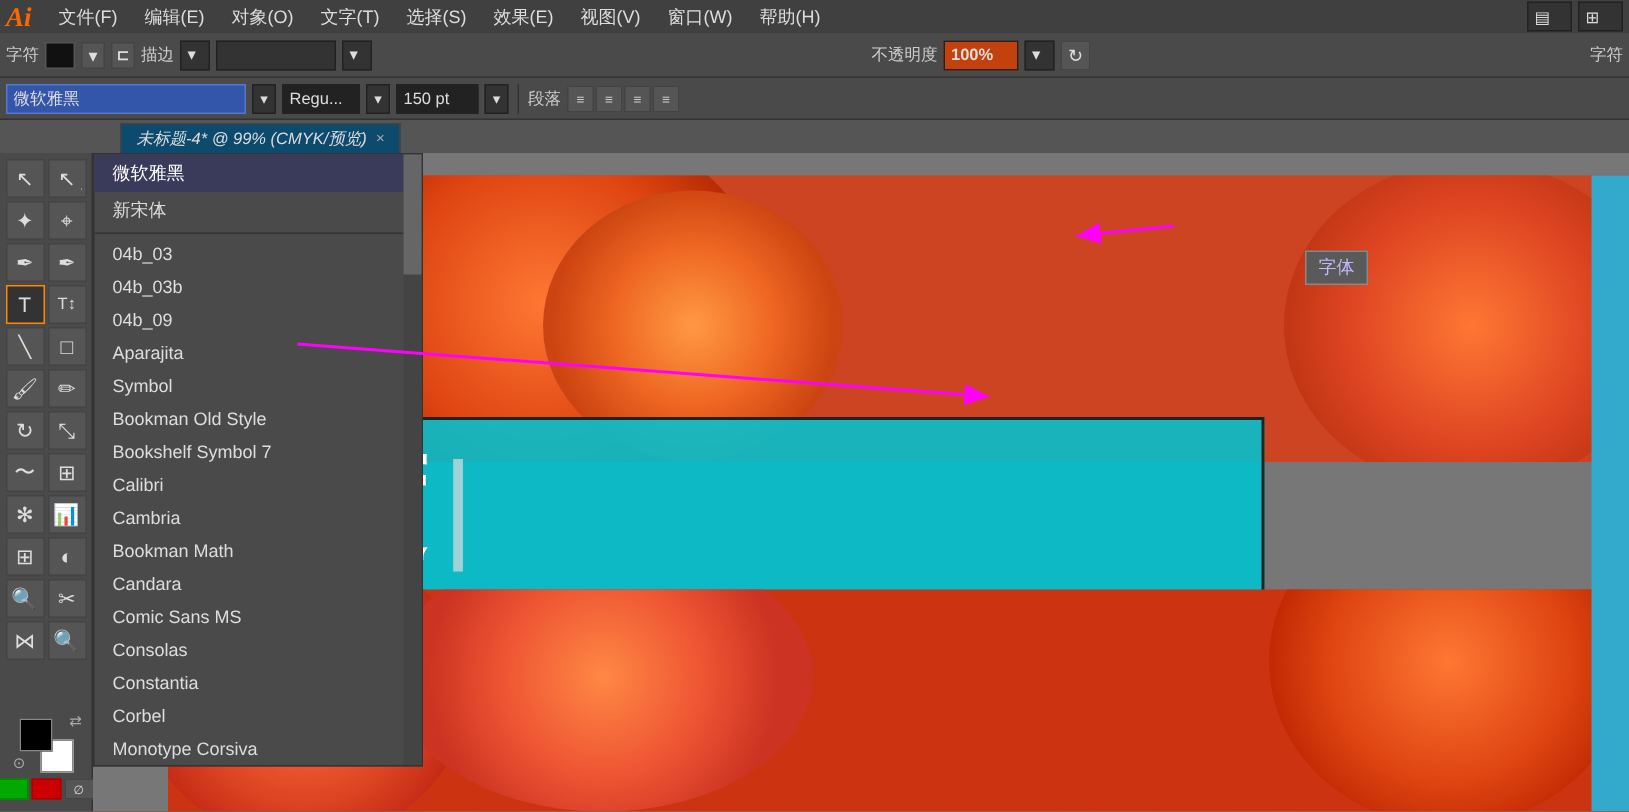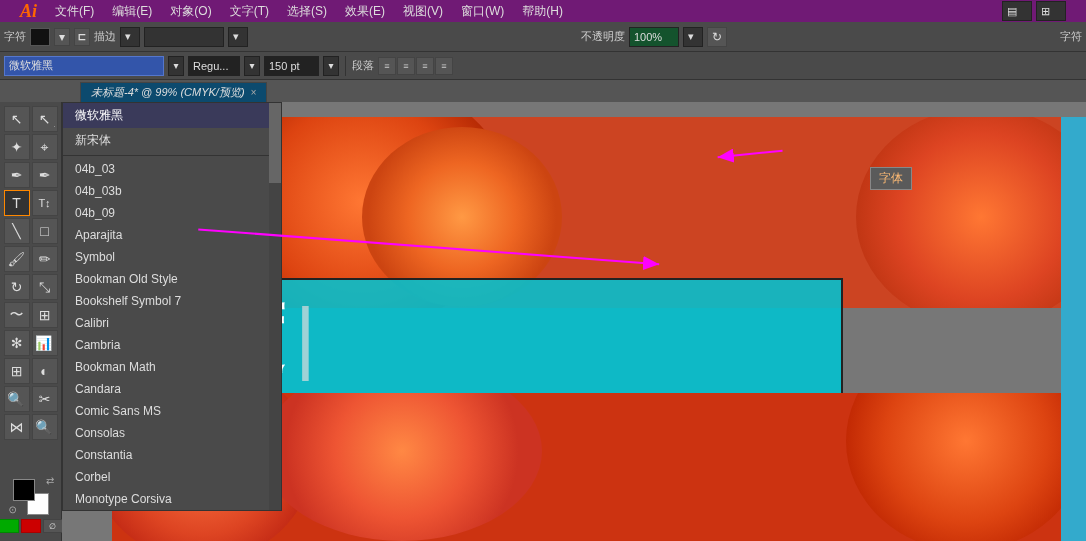--- a/index.html
+++ b/index.html
@@ -1,24 +1,24 @@
 <!DOCTYPE html>
 <html><head>
   <meta charset="utf-8">
   <style>
     * { margin: 0; padding: 0; box-sizing: border-box; }
     body { width: 1086px; height: 541px; overflow: hidden; background: #555555; font-family: 'Arial', sans-serif; font-size: 12px; color: #ddd; }
 
     
     .menu-bar {
       height: 22px;
-      background: #701a75;
-      display: flex;
-      align-items: center;
-      padding: 0 20px;
+      background: #404040;
+      display: flex;
+      align-items: center;
+      padding: 0 4px;
       gap: 2px;
     }
     .menu-logo {
       color: #ff6600;
       font-size: 18px;
       font-style: italic;
       font-weight: bold;
       margin-right: 8px;
       font-family: serif;
     }
@@ -301,40 +301,41 @@
 
     
     .ziyi-btn {
       position: absolute;
       top: 65px;
       left: 808px;
       background: #5a5a5a;
       border: 1px solid #888;
       padding: 2px 8px;
       font-size: 12px;
-      color: #fdba74;
+      color: #c4b5fd;
       cursor: pointer;
       z-index: 300;
     }
 
     
     .font-highlight {
       background: #3355aa;
       border: 1px solid #5577cc;
     }
 
     
     .opacity-input {
-      background: #14532d;
+      background: #c2410c;
       border: 1px solid #222;
       color: #ddd;
       height: 20px;
       font-size: 11px;
       width: 50px;
       padding: 0 4px;
+      font-weight: bold;
     }
     .align-btns {
       display: flex;
       gap: 1px;
     }
     .align-btn {
       background: #555;
       border: 1px solid #444;
       color: #ccc;
       width: 18px;

